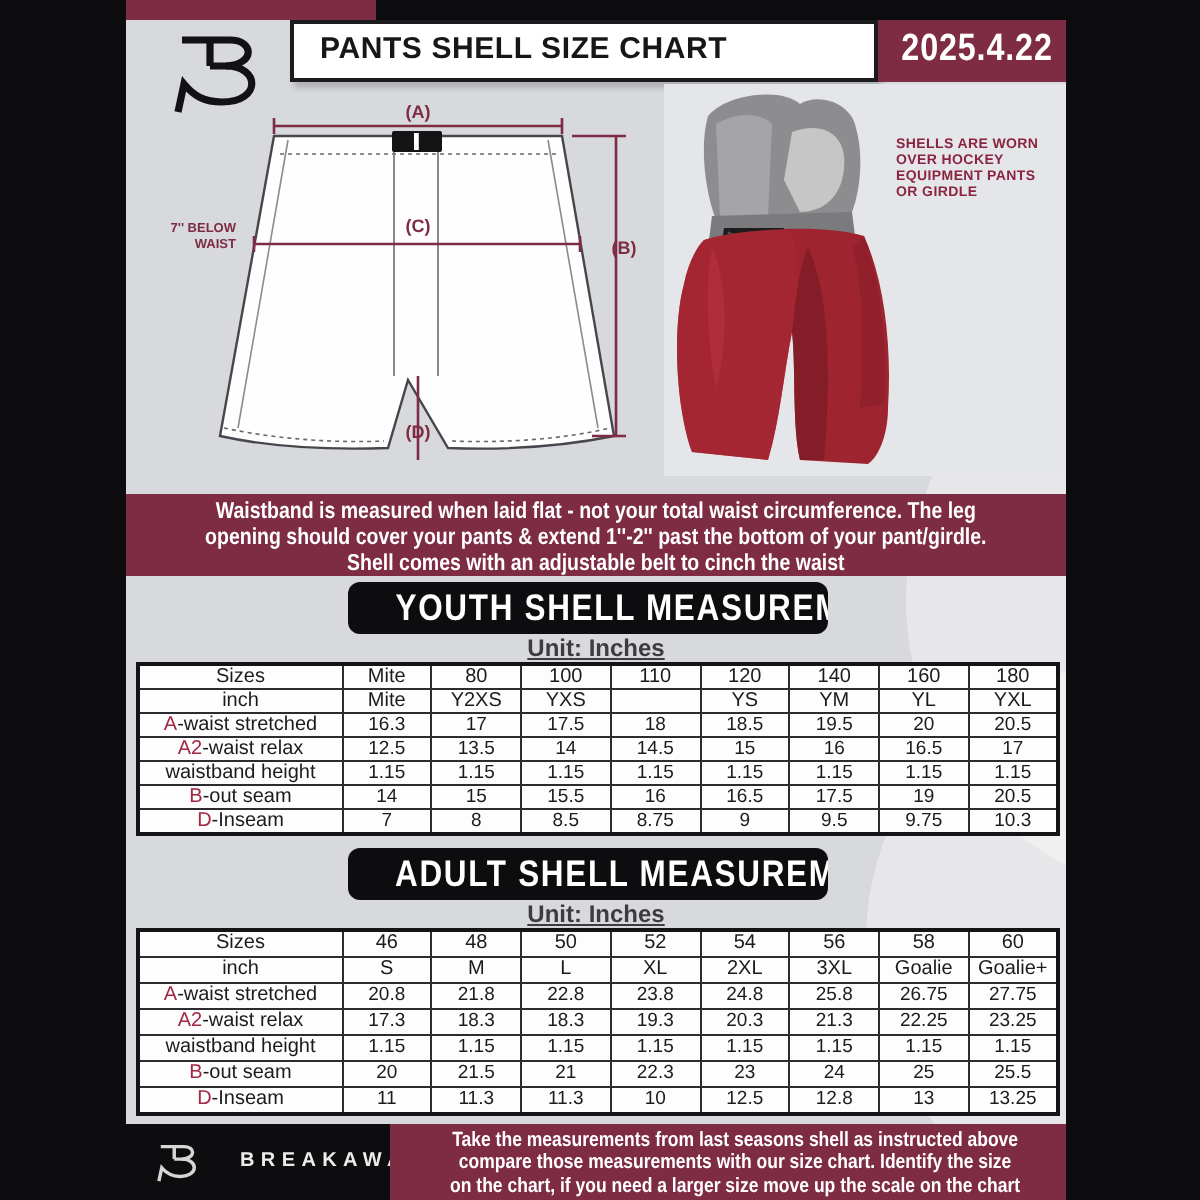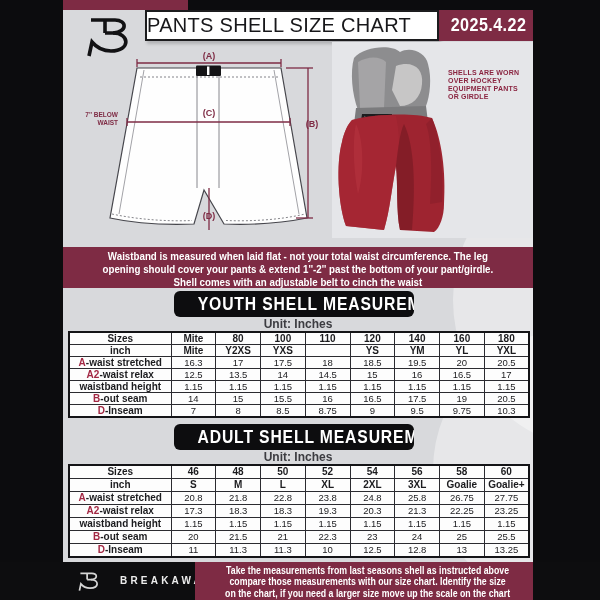--- a/index.html
+++ b/index.html
@@ -8,42 +8,42 @@
   .abs{position:absolute;}
   
   .content{left:63px;top:0;width:470px;height:600px;background:#d8d9dc;overflow:hidden;}
   .wm{position:absolute;border-radius:50%;background:rgba(255,255,255,.38);}
   
   .strip-maroon{left:63px;top:0;width:125px;height:10px;background:#7e2b44;}
   .strip-black{left:188px;top:0;width:412px;height:10px;background:#0c0c0e;}
   
   .title-box{left:145px;top:10px;width:294px;height:31px;background:#fff;border:2px solid #1c1c1e;box-sizing:border-box;
              box-shadow:2px 3px 3px rgba(0,0,0,.18);}
-  .title-box span{display:block;line-height:26px;font-size:20px;font-weight:400;color:#17171a;letter-spacing:.3px;white-space:nowrap;}
+  .title-box span{display:block;padding-left:13px;line-height:26px;font-size:15px;font-weight:700;color:#17171a;letter-spacing:.3px;white-space:nowrap;}
   .date-box{left:439px;top:10px;width:94px;height:31px;background:#7e2b44;text-align:right;overflow:hidden;}
   .date-box span{display:inline-block;transform:scaleX(.85);white-space:nowrap;color:#fff;font-weight:bold;font-size:19px;line-height:30px;letter-spacing:.5px;}
   
   .mlabel{color:#7e2b44;font-weight:bold;font-size:9px;text-align:center;width:30px;}
   .below-waist{left:58px;top:111px;width:60px;text-align:right;color:#7e2b44;font-weight:bold;font-size:6.5px;line-height:8px;}
   .photo-bg{left:332px;top:42px;width:201px;height:196px;background:#e5e6e9;}
   .photo-note{left:448px;top:69px;width:80px;color:#8a2440;font-weight:bold;font-size:7px;line-height:8px;letter-spacing:.2px;}
   
   .notice{left:63px;top:247px;width:470px;height:41px;background:#7e2b44;overflow:hidden;}
   .notice-in{width:554px;transform:scaleX(.848);transform-origin:0 0;text-align:center;padding-top:3px;}
   .notice-in div{color:#fff;font-weight:bold;font-size:11.5px;line-height:12.8px;white-space:nowrap;}
   
   .sec-banner{width:240px;height:26px;background:#0d0d0f;border-radius:6px;text-align:center;overflow:hidden;}
   .sec-banner span{display:inline-block;transform:scaleX(.85);white-space:nowrap;color:#fff;font-weight:bold;font-size:18.5px;line-height:26px;letter-spacing:1px;}
-  .unit{width:470px;text-align:center;font-size:12px;font-weight:600;color:#3c3c41;}
+  .unit{width:470px;text-align:center;font-size:12px;font-weight:600;color:#3c3c41;text-decoration:underline;}
   
   table{border-collapse:collapse;table-layout:fixed;width:460px;background:#fdfdfd;border:2px solid #141417;}
   td{border:1px solid #2b2b30;text-align:center;font-size:9.5px;color:#1b1b1e;padding:0;white-space:nowrap;overflow:hidden;}
   .tbl-youth td{height:11px;line-height:11px;}
   .tbl-adult td{height:12px;line-height:12px;}
-  td.lbl,td.b{font-weight:bold;font-size:10px;}
+  td.lbl,td.b{font-weight:normal;font-size:10px;}
   .pfx{color:#a22743;}
   
   .footer{left:0;top:562px;width:600px;height:38px;background:#0d0d0f;}
   .brand{left:120px;top:562px;height:38px;line-height:38px;color:#ececec;font-size:10px;font-weight:600;letter-spacing:3.2px;white-space:nowrap;}
   .fnote{left:195px;top:562px;width:338px;height:38px;background:#7e2b44;overflow:hidden;text-align:center;}
   .fnote-in{width:386px;transform:scaleX(.85);transform-origin:0 0;padding:2.5px 0 0 10px;}
   .fnote-in div{color:#fff;font-weight:bold;font-size:10.3px;line-height:11.6px;white-space:nowrap;}
 </style>
 </head>
 <body>

